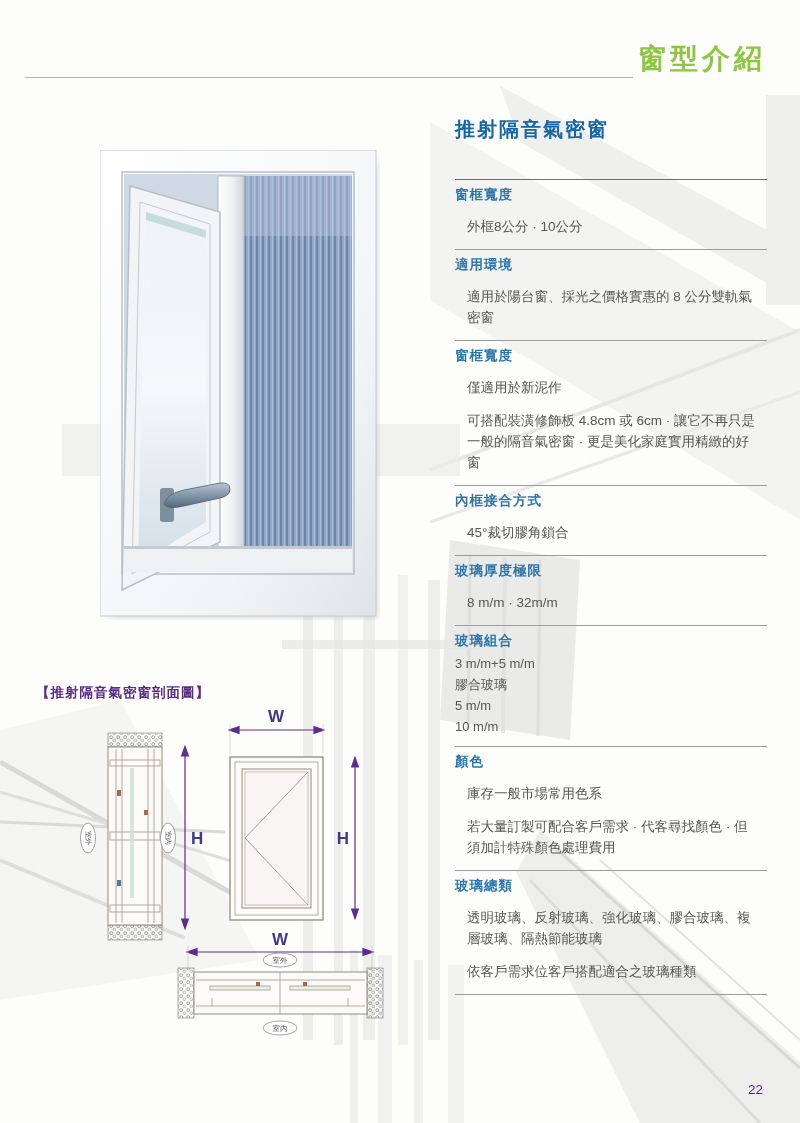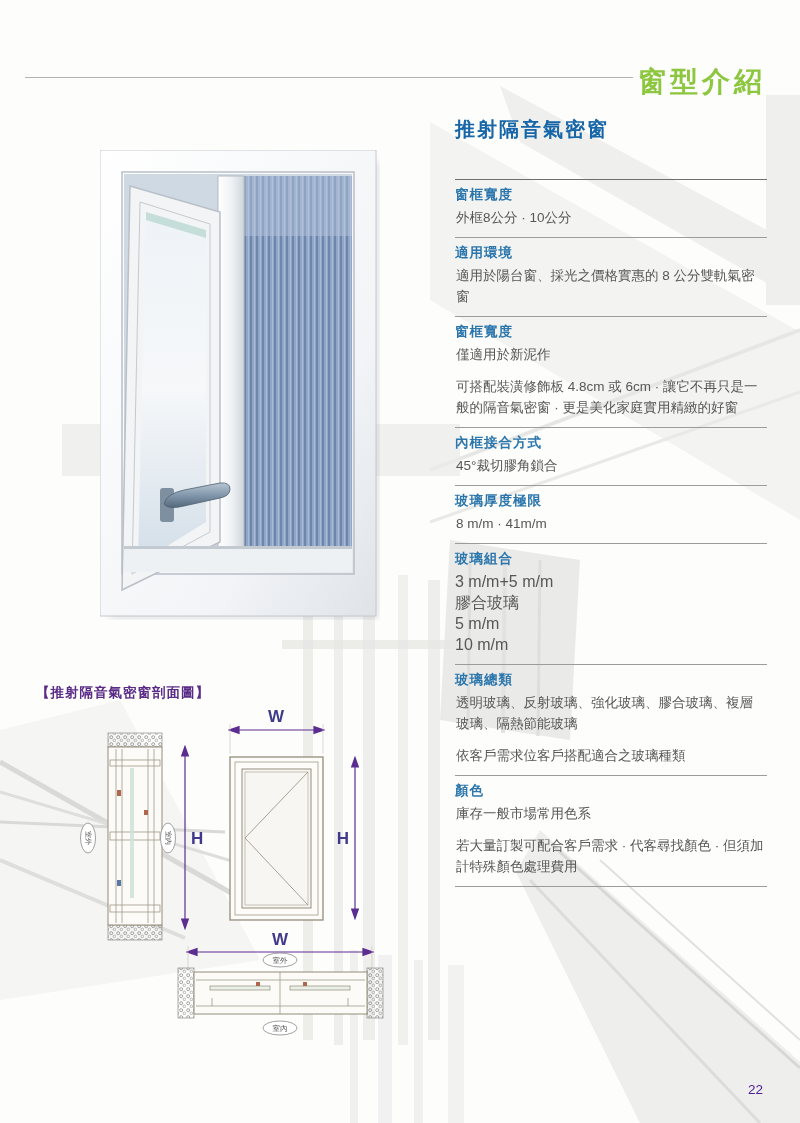--- a/index.html
+++ b/index.html
@@ -11,40 +11,40 @@
   }
   .layer{position:absolute;left:0;top:0;}
   #bg-collage{z-index:0;pointer-events:none;}
 
   
   .header-rule{
     position:absolute;left:25px;top:77px;width:608px;height:0;
     border-top:1px solid #b3b3b0;z-index:2;
   }
   .header-title{
-    position:absolute;right:34px;top:63px;z-index:2;
+    position:absolute;right:34px;top:40px;z-index:2;
     font-size:28px;font-weight:bold;letter-spacing:4px;color:#8DC63F;
   }
 
   
   .spec-col{
     position:absolute;left:455px;top:116px;width:312px;z-index:2;
   }
   .product-title{
     font-size:20px;font-weight:bold;letter-spacing:2px;color:#1766A8;
     margin:0 0 36px 0;
   }
   .rule-strong{border-top:1px solid #6f6f6f;margin:0 0 6px 0;}
   .section-heading{
     font-size:13.5px;font-weight:bold;color:#2B76AC;letter-spacing:1px;
     margin:6px 0 3px 0;
   }
-  .para{font-size:13.5px;line-height:21px;color:#575757;margin:1px;}
+  .para{font-size:13.5px;line-height:21px;color:#575757;margin:12px;}
   .para.gap{margin-top:11px;}
-  .line{font-size:16px;line-height:21px;color:#575757;margin:0;}
+  .line{font-size:13px;line-height:21px;color:#575757;margin:0;}
   .divider{border-top:1px solid #9c9c99;margin:9px 0 2px 0;}
 
   
   .photo-wrap{position:absolute;left:100px;top:150px;width:280px;height:470px;z-index:2;}
 
   
   .diagram-caption{
     position:absolute;left:36px;top:684px;z-index:2;
     font-size:13.5px;font-weight:bold;letter-spacing:1px;color:#5B2C87;
   }
@@ -169,44 +169,44 @@
   </div>
 
   <div>
     <div class="section-heading">內框接合方式</div>
     <div class="para">45°裁切膠角鎖合</div>
     <div class="divider"></div>
   </div>
 
   <div>
     <div class="section-heading">玻璃厚度極限</div>
-    <div class="para">8 m/m · 41m/m</div>
+    <div class="para">8 m/m · 32m/m</div>
     <div class="divider"></div>
   </div>
 
   <div>
     <div class="section-heading">玻璃組合</div>
     <div class="line">3 m/m+5 m/m</div>
     <div class="line">膠合玻璃</div>
     <div class="line">5 m/m</div>
     <div class="line">10 m/m</div>
     <div class="divider"></div>
   </div>
 
   <div>
+    <div class="section-heading">顏色</div>
+    <div class="para">庫存一般市場常用色系</div>
+    <div class="para gap">若大量訂製可配合客戶需求 · 代客尋找顏色 · 但須加計特殊顏色處理費用</div>
+    <div class="divider"></div>
+  </div>
+
+  <div>
     <div class="section-heading">玻璃總類</div>
     <div class="para">透明玻璃、反射玻璃、強化玻璃、膠合玻璃、複層玻璃、隔熱節能玻璃</div>
     <div class="para gap">依客戶需求位客戶搭配適合之玻璃種類</div>
-    <div class="divider"></div>
-  </div>
-
-  <div>
-    <div class="section-heading">顏色</div>
-    <div class="para">庫存一般市場常用色系</div>
-    <div class="para gap">若大量訂製可配合客戶需求 · 代客尋找顏色 · 但須加計特殊顏色處理費用</div>
     <div class="divider"></div>
   </div>
 </div>
 
 <div class="diagram-caption">【推射隔音氣密窗剖面圖】</div>
 
 <div class="diagram-wrap">
   <svg width="340" height="360" viewBox="0 0 340 360">
     <defs>
       <pattern id="hatch" width="7" height="7" patternUnits="userSpaceOnUse">

